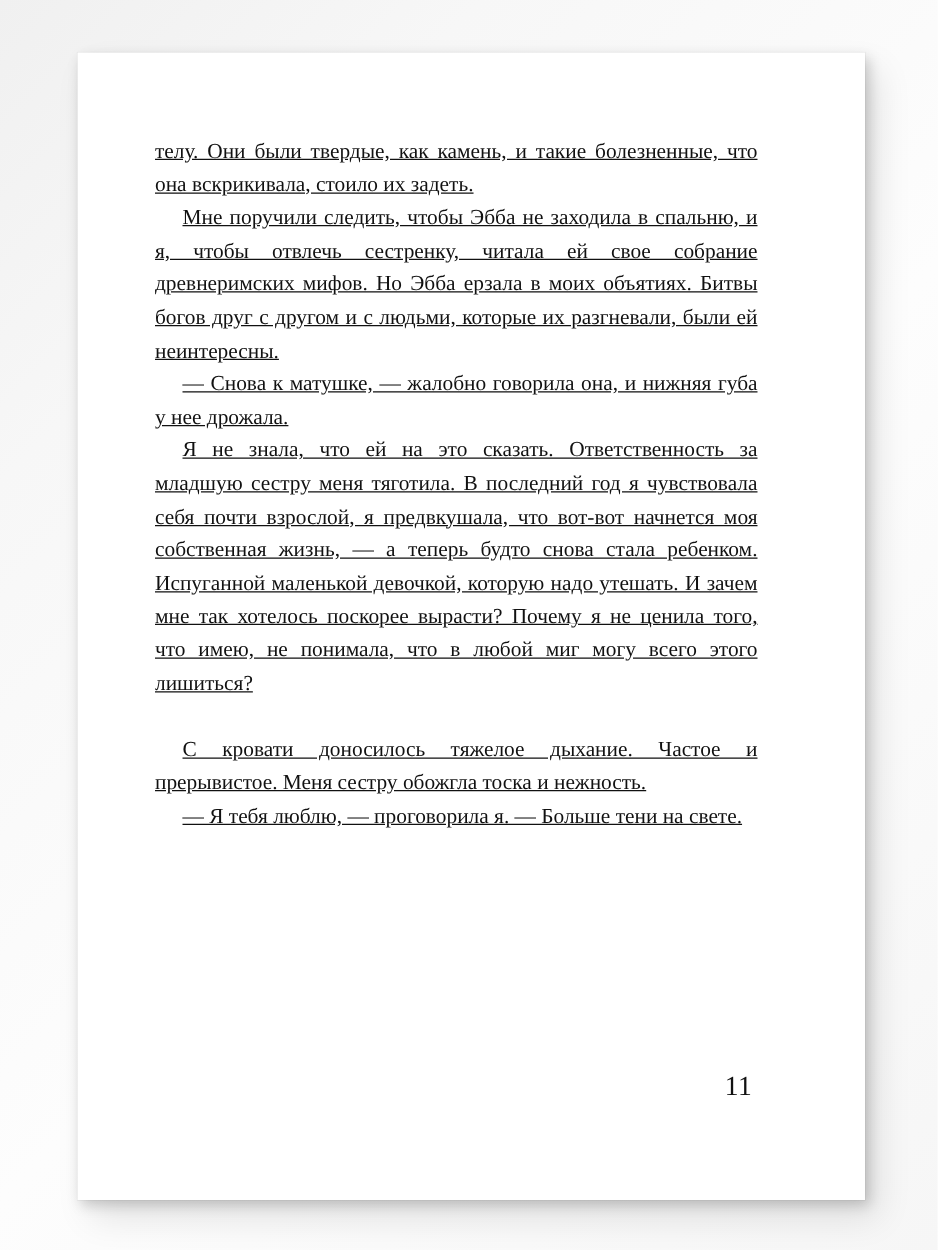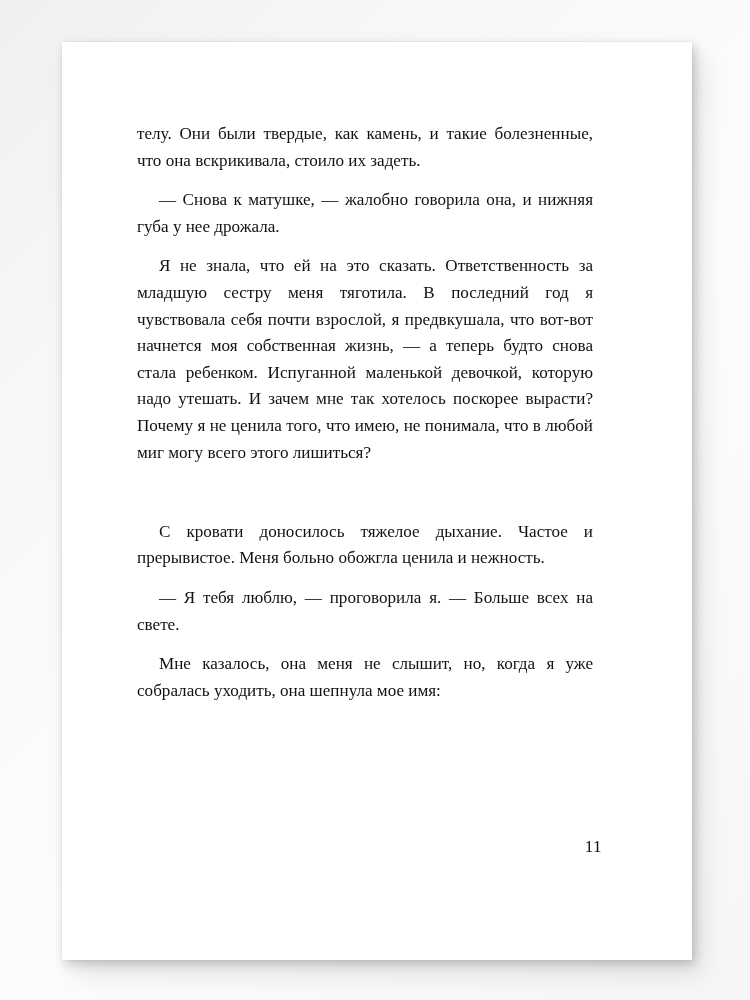--- a/index.html
+++ b/index.html
@@ -45,56 +45,57 @@
     color: #111111;
     font-size: 17.1px;
     line-height: 26.6px;
     text-align: justify;
     text-justify: inter-word;
     hyphens: manual;
     -webkit-hyphens: manual;
   }
 
   p {
-    margin: 13px;
+    margin: 0;
     text-indent: 22px;
+    text-decoration: underline;
   }
 
   p.no-indent {
     text-indent: 0;
   }
 
   
   .scene-break {
     height: 26.6px;
   }
 
   .folio {
     position: absolute;
     right: 90px;
-    bottom: 103px;
-    font-size: 17px;
+    bottom: 78px;
+    font-size: 22px;
     color: #111111;
     letter-spacing: 0.5px;
   }
 </style>
 </head>
 <body>
 
 <div class="backdrop"></div>
 
 <div class="page-sheet">
 
   <div class="text-block">
     <p class="no-indent">телу. Они были твердые, как камень, и такие болезненные, что она вскрикивала, стоило их задеть.</p>
+    <p>Мне поручили следить, чтобы Эбба не заходила в спальню, и я, чтобы отвлечь сестренку, читала ей свое собрание древнеримских мифов. Но Эбба ерзала в моих объятиях. Битвы богов друг с другом и с людьми, которые их разгневали, были ей неинтересны.</p>
     <p>— Снова к матушке, — жалобно говорила она, и нижняя губа у нее дрожала.</p>
     <p>Я не знала, что ей на это сказать. Ответственность за младшую сестру меня тяготила. В последний год я чувствовала себя почти взрослой, я предвкушала, что вот-вот начнется моя собственная жизнь, — а теперь будто снова стала ребенком. Испуганной маленькой девочкой, которую надо утешать. И зачем мне так хотелось поскорее вырасти? Почему я не ценила того, что имею, не понимала, что в любой миг могу всего этого лишиться?</p>
 
     <div class="scene-break"></div>
 
-    <p>С кровати доносилось тяжелое дыхание. Частое и прерывистое. Меня больно обожгла ценила и нежность.</p>
-    <p>— Я тебя люблю, — проговорила я. — Больше всех на свете.</p>
-    <p>Мне казалось, она меня не слышит, но, когда я уже собралась уходить, она шепнула мое имя:</p>
+    <p>С кровати доносилось тяжелое дыхание. Частое и прерывистое. Меня сестру обожгла тоска и нежность.</p>
+    <p>— Я тебя люблю, — проговорила я. — Больше тени на свете.</p>
   </div>
 
   <div class="folio">11</div>
 
 </div>
 
 </body></html>

